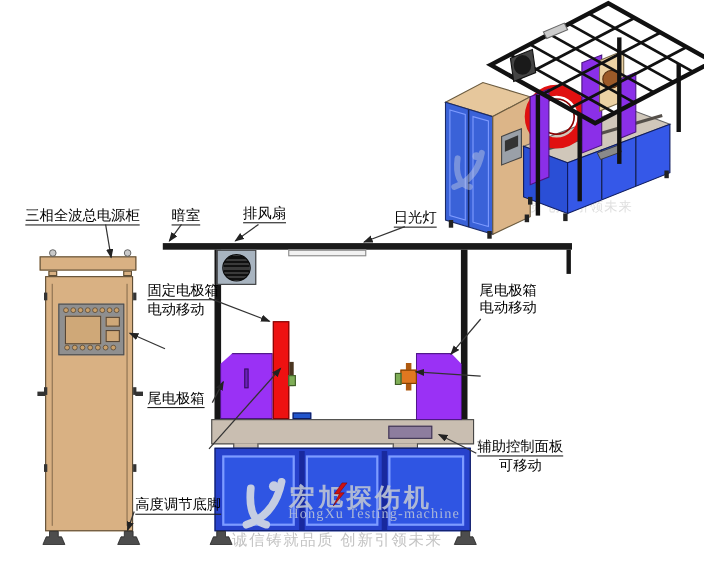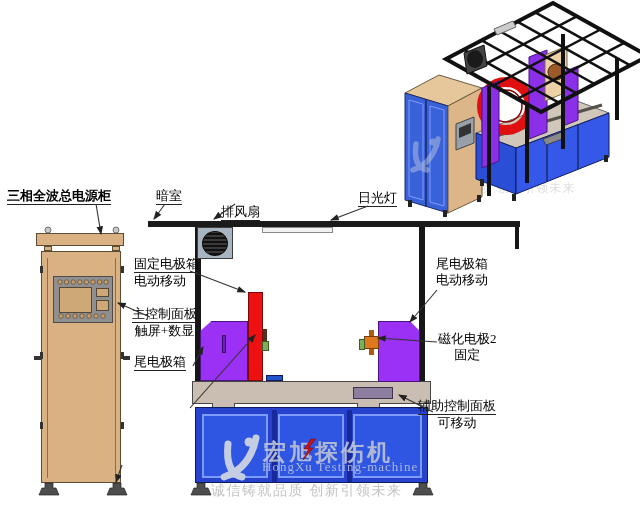--- a/index.html
+++ b/index.html
@@ -106,30 +106,29 @@
   <div class="blk greentip" style="left:359px;top:339px;width:6px;height:11px;"></div>
 
   <div class="blk bluecab" style="left:195px;top:407px;width:233px;height:76px;">
     <div class="blk bluepanel" style="left:6px;top:6px;width:66px;height:64px;"></div>
     <div class="blk bluepanel" style="left:82px;top:6px;width:66px;height:64px;"></div>
     <div class="blk bluepanel" style="left:157px;top:6px;width:69px;height:64px;"></div>
     <div class="blk bluediv" style="left:76px;top:2px;width:5px;height:72px;"></div>
     <div class="blk bluediv" style="left:151px;top:2px;width:5px;height:72px;"></div>
   </div>
 
-  <div class="lbl" style="left:7px;top:188px;font-weight:bold;"><span class="u">三相全波总电源柜</span></div>
+  <div class="lbl" style="left:23px;top:188px;"><span class="u">三相全波总电源柜</span></div>
   <div class="lbl" style="left:156px;top:188px;"><span class="u">暗室</span></div>
-  <div class="lbl" style="left:221px;top:204px;"><span class="u">排风扇</span></div>
+  <div class="lbl" style="left:221px;top:186px;"><span class="u">排风扇</span></div>
   <div class="lbl" style="left:358px;top:190px;"><span class="u">日光灯</span></div>
   <div class="lbl" style="left:134px;top:256px;"><span class="u">固定电极箱</span><br><span>电动移动</span></div>
-  <div class="lbl c" style="left:132px;top:306px;"><span class="u">主控制面板</span><br><span>触屏+数显</span></div>
   <div class="lbl" style="left:134px;top:354px;"><span class="u">尾电极箱</span></div>
+  <div class="lbl" style="left:123px;top:451px;"><span class="u">高度调节底脚</span></div>
   <div class="lbl" style="left:436px;top:256px;"><span>尾电极箱</span><br><span>电动移动</span></div>
-  <div class="lbl c" style="left:438px;top:331px;"><span>磁化电极2</span><br><span>固定</span></div>
-  <div class="lbl c" style="left:418px;top:398px;"><span class="u">辅助控制面板</span><br><span>可移动</span></div>
+  <div class="lbl c" style="left:434px;top:398px;"><span class="u">辅助控制面板</span><br><span>可移动</span></div>
 
   <div class="wm-cn" style="left:263px;top:437px;font-size:23px;letter-spacing:3px;">宏旭探伤机</div>
   <div class="wm-en" style="left:262px;top:459px;font-size:13px;letter-spacing:1px;">HongXu Testing-machine</div>
   <div class="wm-tag" style="left:211px;top:482px;font-size:14px;letter-spacing:1.5px;">诚信铸就品质 创新引领未来</div>
   <div class="wm-cn wm-faint" style="left:440px;top:140px;font-size:24px;letter-spacing:3px;">宏旭探伤机</div>
   <div class="wm-en wm-faint" style="left:455px;top:163px;font-size:11px;">HongXu Testing-machine</div>
   <div class="wm-tag wm-faint" style="left:415px;top:180px;font-size:12px;letter-spacing:1px;">诚信铸就品质 创新引领未来</div>
 
   <svg class="overlay" width="640" height="512" viewBox="0 0 640 512">
     <defs>

